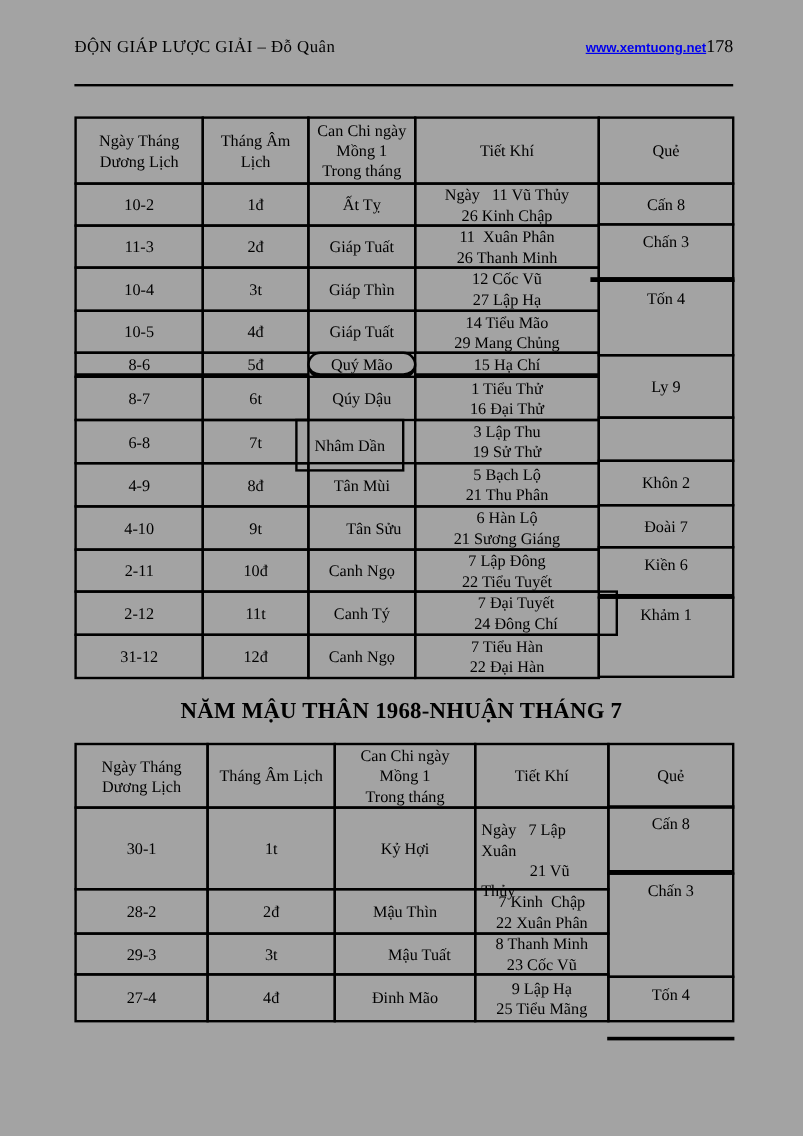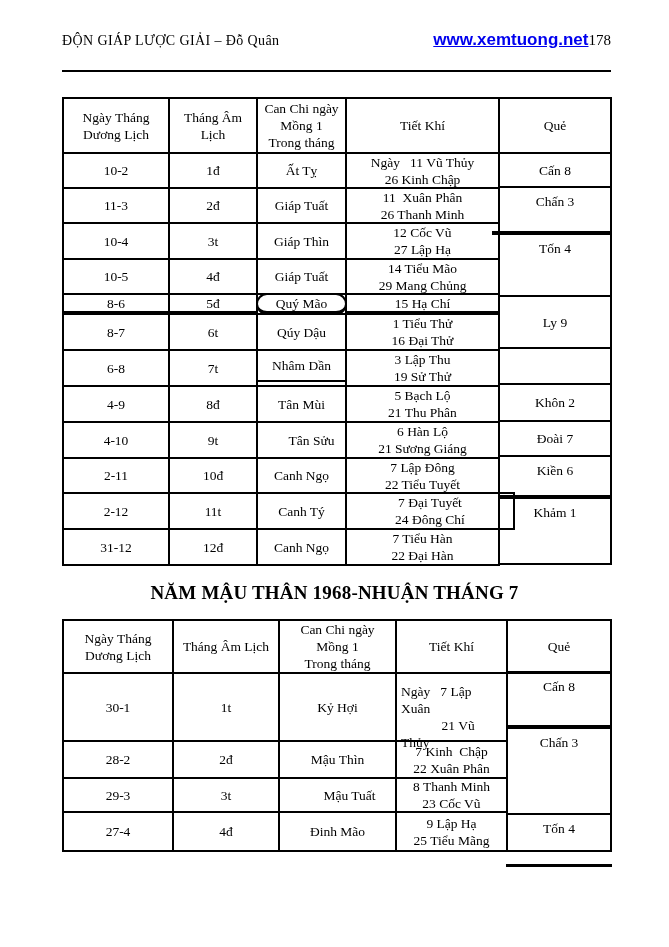--- a/index.html
+++ b/index.html
@@ -1,23 +1,23 @@
 <!DOCTYPE html>
 <html><head>
 <meta charset="utf-8">
 <style>
   html,body{margin:0;padding:0;background:#e8e8e8;}
-  .page{position:relative;width:669px;height:947px;background:#ffffff;overflow:hidden;
+  .page{position:relative;width:669px;height:947px;background:#a3a3a3;overflow:hidden;
         font-family:"Liberation Serif","DejaVu Serif",serif;color:#000;}
   .doc-header{position:absolute;left:62px;top:30px;width:549px;display:flex;
         justify-content:space-between;align-items:baseline;}
   .doc-title{font-size:14px;letter-spacing:0.4px;}
   .hdr-right{white-space:nowrap;}
   .site-link{font-family:"Liberation Sans","DejaVu Sans",sans-serif;font-weight:bold;
-        font-size:17px;color:#0000ee;text-decoration:underline;}
+        font-size:11px;color:#0000ee;text-decoration:underline;}
   .page-num{font-size:15px;color:#000;}
   .hr-rule{position:absolute;left:62px;top:70px;width:549px;height:2px;background:#000;}
   .section-title{position:absolute;left:0;top:582px;width:669px;text-align:center;
         font-weight:bold;font-size:19px;letter-spacing:0.2px;}
   .cal-table{position:absolute;}
   .cell{position:absolute;box-sizing:border-box;border:2px solid #000;
         display:flex;flex-direction:column;align-items:center;justify-content:center;
         text-align:center;font-size:13.5px;line-height:17px;white-space:pre;background:transparent;}
   .header-cell{line-height:17px;}
   .va-top{justify-content:flex-start;padding-top:5px;}
@@ -60,21 +60,21 @@
       <div class="cell thick-b" style="left: 0px; top: 196px; width: 108px; height: 22px;">8-6</div>
       <div class="cell thick-b" style="left: 106px; top: 196px; width: 90px; height: 22px;">5đ</div>
       <div class="cell thick-b" style="left: 194px; top: 196px; width: 91px; height: 22px; border-radius: 11px;">Quý Mão</div>
       <div class="cell thick-b" style="left: 283px; top: 196px; width: 155px; height: 22px;"><div>15 Hạ Chí</div></div>
       <div class="cell" style="left: 0px; top: 216px; width: 108px; height: 38px;">8-7</div>
       <div class="cell" style="left: 106px; top: 216px; width: 90px; height: 38px;">6t</div>
       <div class="cell" style="left: 194px; top: 216px; width: 91px; height: 38px;">Qúy Dậu</div>
       <div class="cell" style="left: 283px; top: 216px; width: 155px; height: 38px;"><div>1 Tiểu Thử</div><div>16 Đại Thử</div></div>
       <div class="cell" style="left: 0px; top: 252px; width: 108px; height: 38px;">6-8</div>
       <div class="cell" style="left: 106px; top: 252px; width: 90px; height: 38px;">7t</div>
-      <div class="cell" style="left: 194px; top: 252px; width: 91px; height: 33px;">Nhâm Dần</div>
+      <div class="cell" style="left: 184px; top: 252px; width: 91px; height: 44px;">Nhâm Dần</div>
       <div class="cell" style="left: 283px; top: 252px; width: 155px; height: 38px;"><div>3 Lập Thu</div><div>19 Sử Thử</div></div>
       <div class="cell" style="left: 0px; top: 288px; width: 108px; height: 38px;">4-9</div>
       <div class="cell" style="left: 106px; top: 288px; width: 90px; height: 38px;">8đ</div>
       <div class="cell" style="left: 194px; top: 288px; width: 91px; height: 38px;">Tân Mùi</div>
       <div class="cell" style="left: 283px; top: 288px; width: 155px; height: 38px;"><div>5 Bạch Lộ</div><div>21 Thu Phân</div></div>
       <div class="cell" style="left: 0px; top: 324px; width: 108px; height: 38px;">4-10</div>
       <div class="cell" style="left: 106px; top: 324px; width: 90px; height: 38px;">9t</div>
       <div class="cell" style="left: 194px; top: 324px; width: 91px; height: 38px; padding-left: 20px;">Tân Sửu</div>
       <div class="cell" style="left: 283px; top: 324px; width: 155px; height: 38px;"><div>6 Hàn Lộ</div><div>21 Sương Giáng</div></div>
       <div class="cell" style="left: 0px; top: 360px; width: 108px; height: 37px;">2-11</div>

